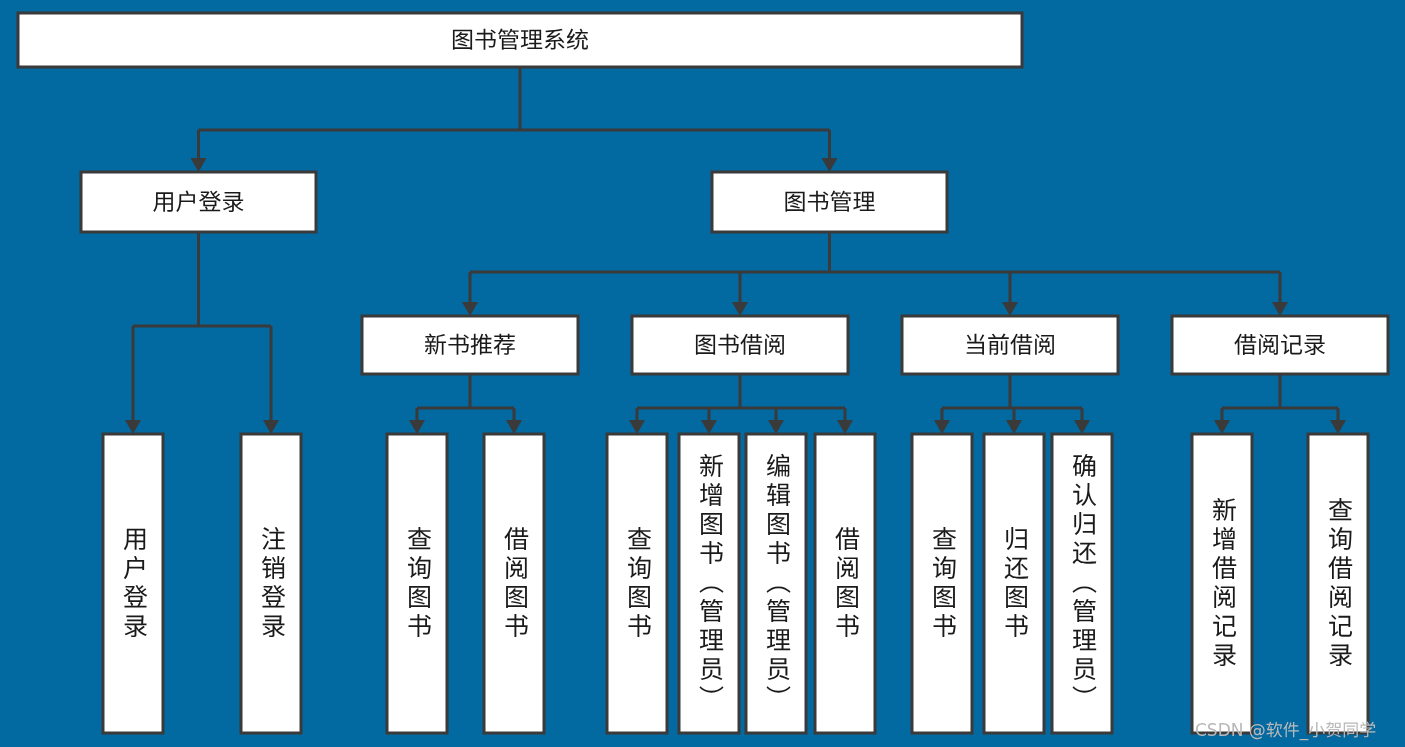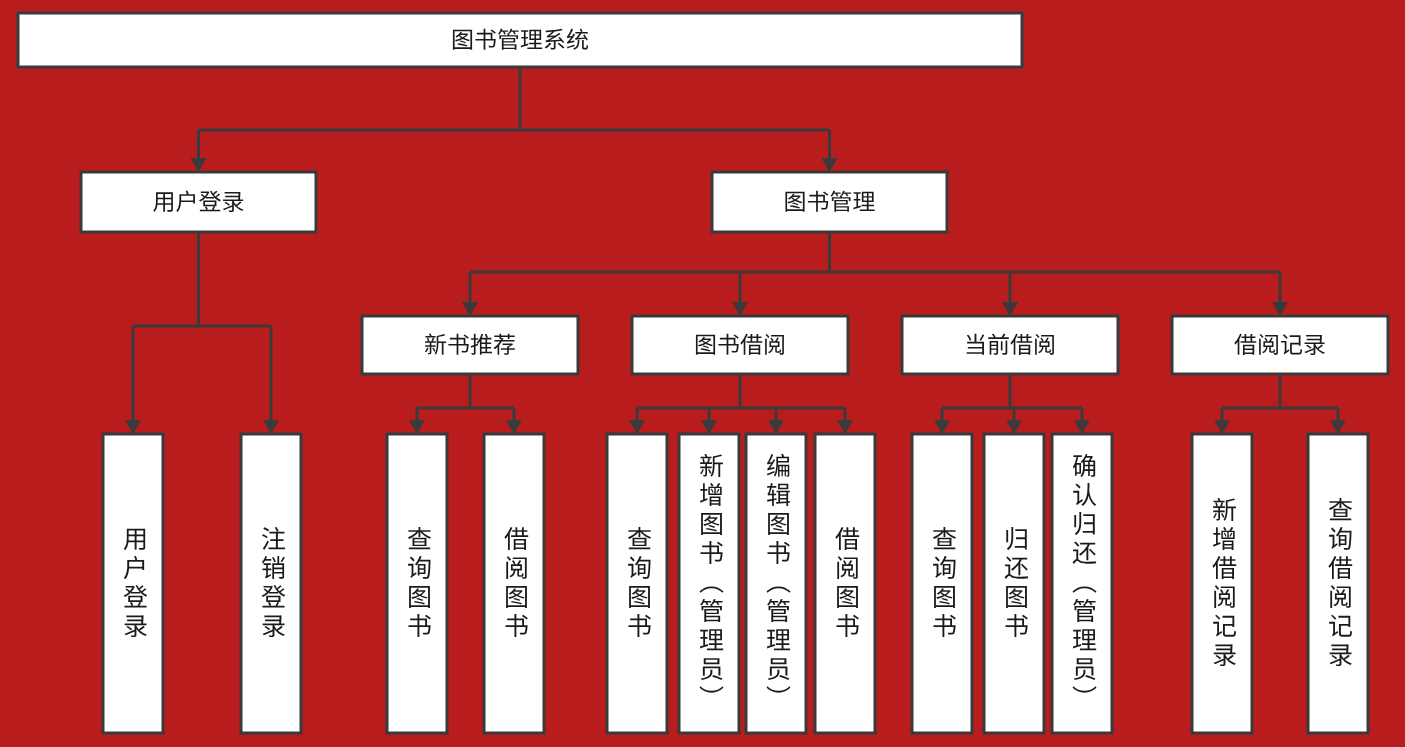--- a/index.html
+++ b/index.html
@@ -11,21 +11,21 @@
   body {
     width: 1405px;
     height: 747px;
     overflow: hidden;
     font-family: "DejaVu Sans", "Liberation Sans", sans-serif;
   }
   #diagram-root {
     position: relative;
     width: 1405px;
     height: 747px;
-    background: #b91c1c;
+    background: #0369a1;
   }
   svg#tree-svg {
     position: absolute;
     left: 0;
     top: 0;
     width: 1405px;
     height: 747px;
     display: block;
   }
   .node-box {
@@ -213,14 +213,15 @@
           <rect x="1192" y="434" width="60" height="299" class="node-box"></rect>
           <text x="1222" y="583.5" class="leaf-label-v">新增借阅记录</text>
         </g>
         <g>
           <rect x="1308" y="434" width="60" height="299" class="node-box"></rect>
           <text x="1338" y="583.5" class="leaf-label-v">查询借阅记录</text>
         </g>
       </g>
   </svg>
 
+  <div class="watermark-text" style="left: 1195px; top: 716px; color: rgb(185, 185, 185);">CSDN @软件_小贺同学</div>
 
 </div>
 
 </body></html>

